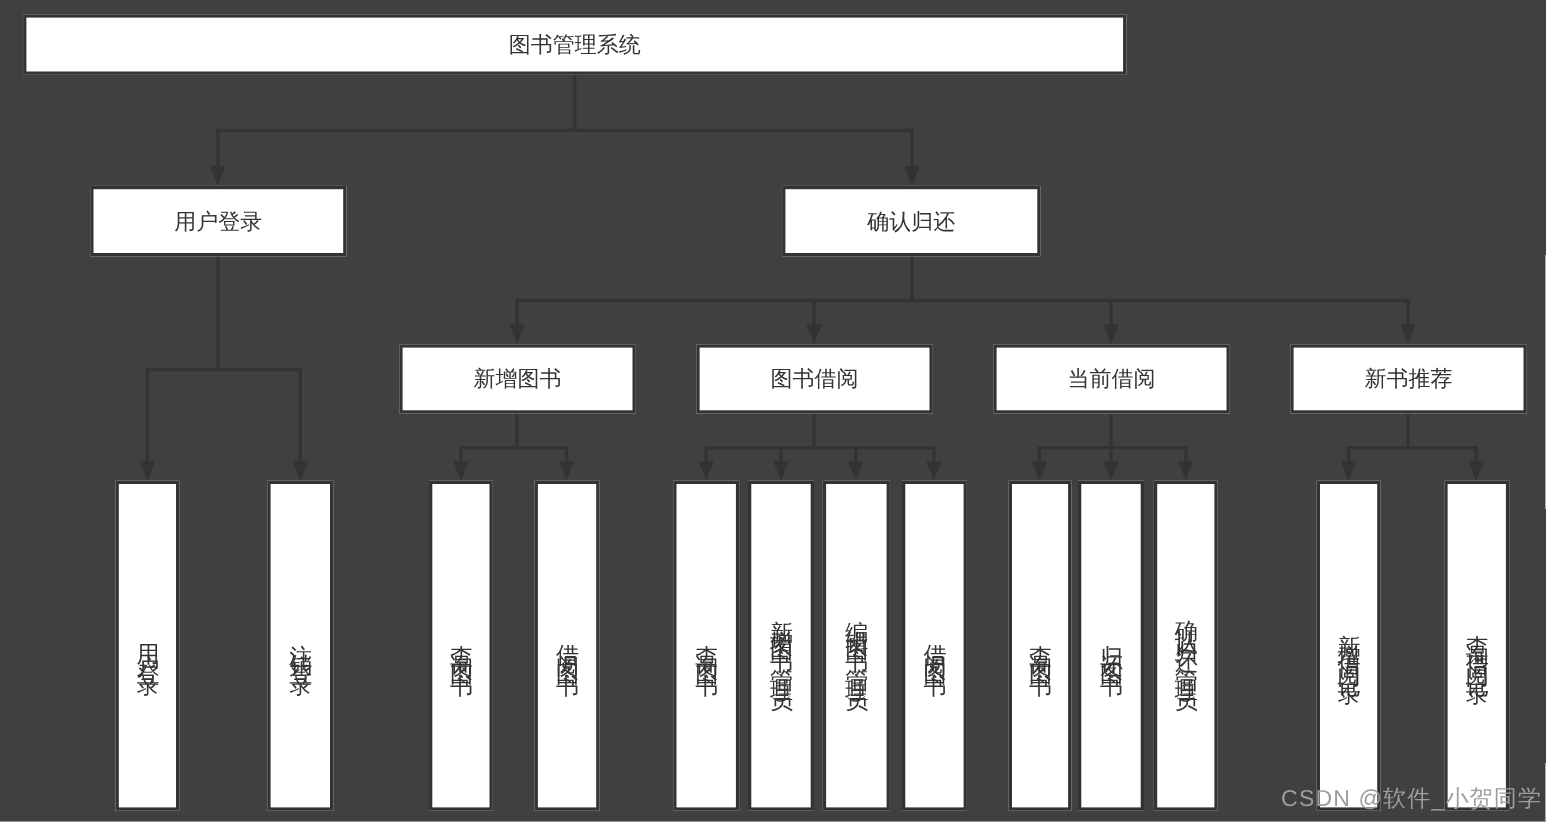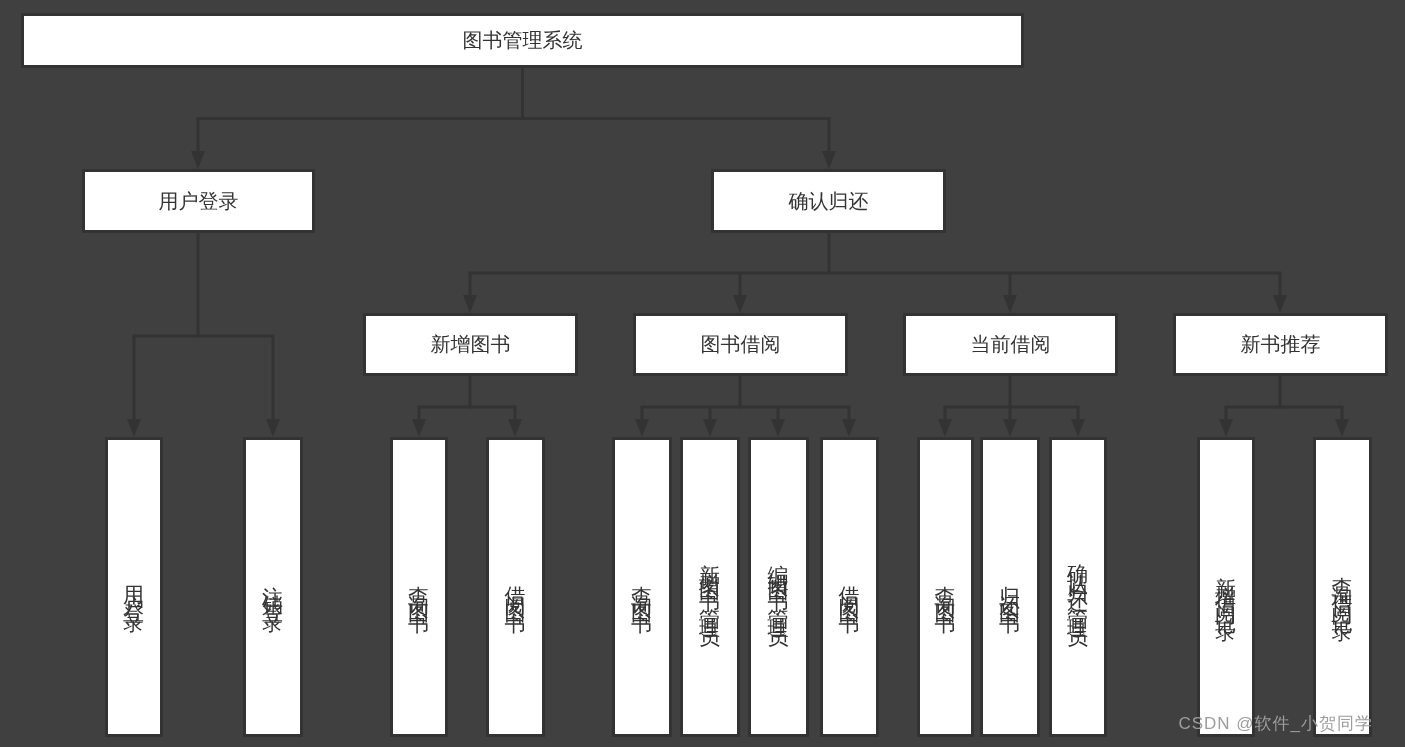--- a/index.html
+++ b/index.html
@@ -42,23 +42,23 @@
     height: 300px;
     writing-mode: vertical-rl;
     text-orientation: mixed;
     font-size: 21px;
     letter-spacing: 9px;
     line-height: 1;
     white-space: normal;
   }
   .watermark {
     position: absolute;
-    right: 32px;
+    right: 3px;
     top: 712px;
-    font-size: 17px;
+    font-size: 21px;
     color: #9d9d9d;
     letter-spacing: 1px;
     z-index: 5;
   }
 </style>
 </head>
 <body>
 
 <div class="stage">
 

